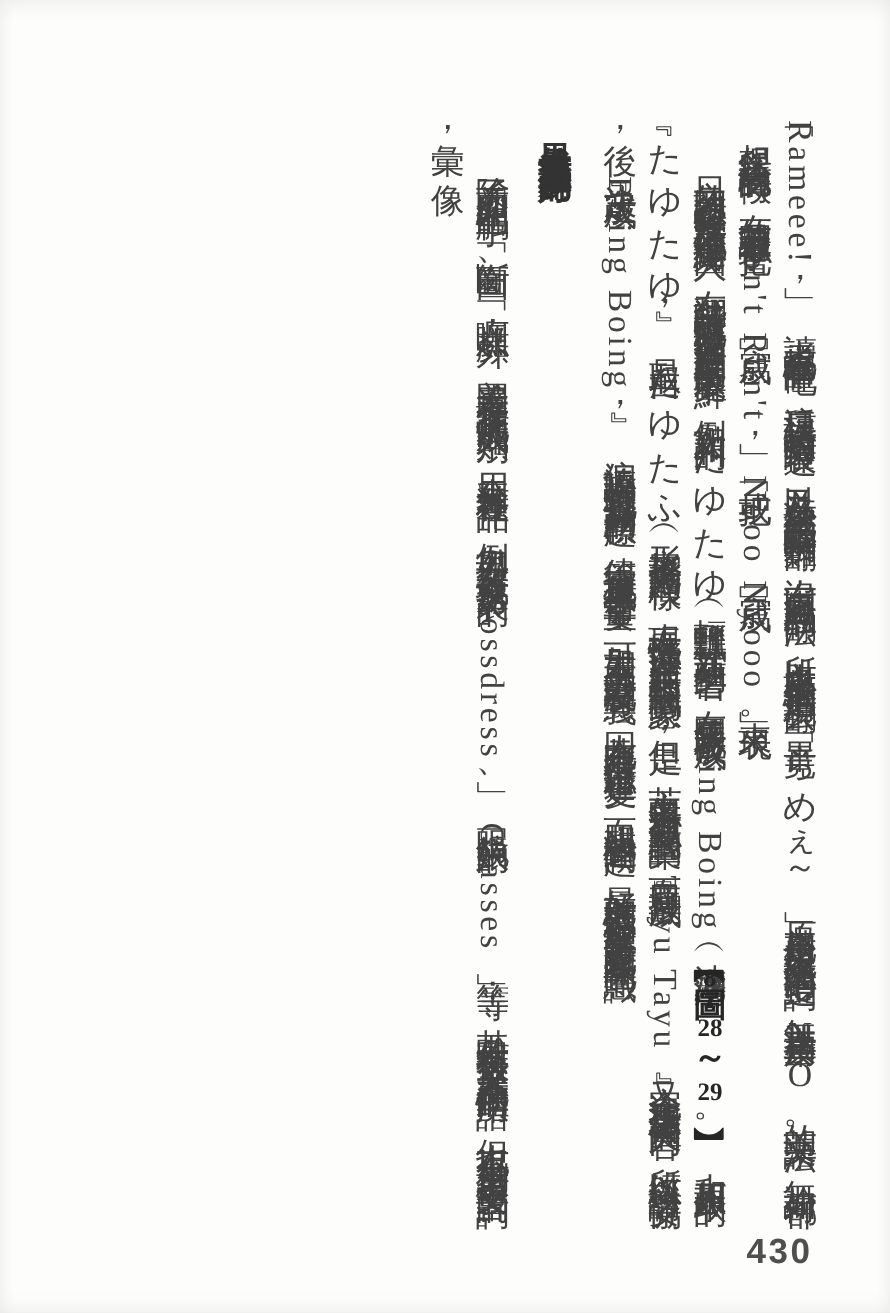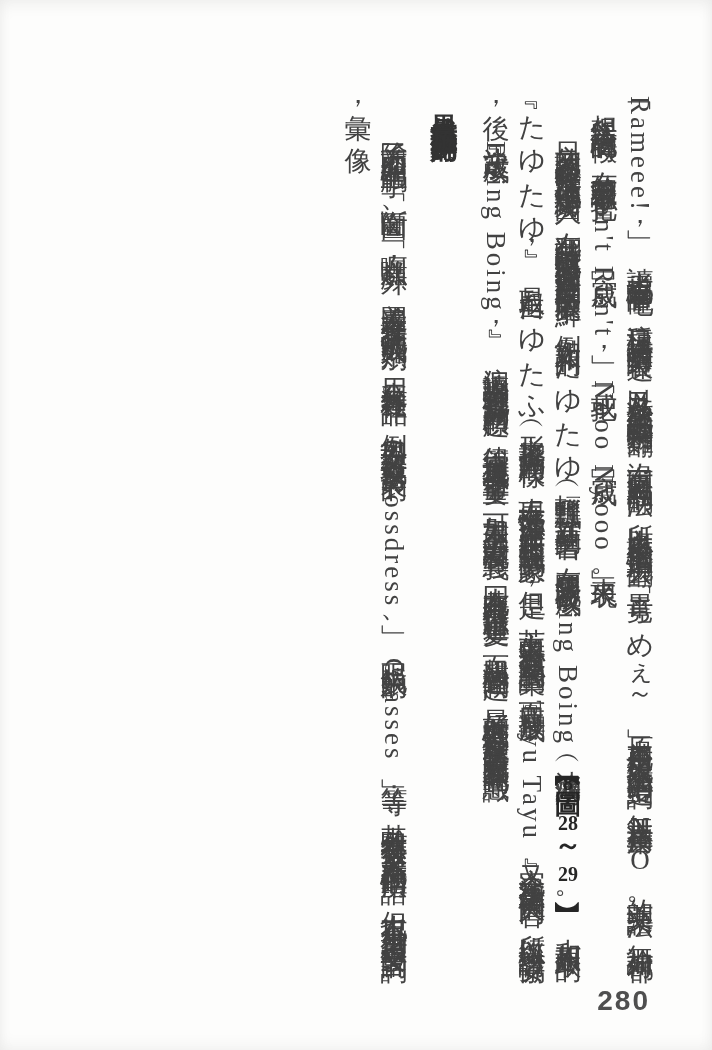--- a/index.html
+++ b/index.html
@@ -70,15 +70,15 @@
     <p class="para no-indent"><span>「Rameee!」，讀者也完全看不懂吧？這種日語特有的措辭表達，以及涉及主觀語感的詞彙特別難翻，沒有固定可對照的翻法，所以大多數是依個別情境去翻。畢竟「らめぇ～」原本就是用來表現口齒不清的變造詞，無法直接套用</span><span class="upright">NO</span><span>的英文語法。無論如何都想保留該意境的時候，有的英譯本似乎會把「Don't」寫成「Ron't」，或把「Nooo」寫成「Nyooo」來表現。</span></p>
 
     <p class="para"><span>日文的語感很多時候無法準確地傳達給外國人，在翻譯階段前就必須從營銷面進行改動的例子屢見不鮮。例如大和川的『たゆたゆ（輕輕飄飄）』（茜新社）的書名，在美國版就被改成『Boing Boing（波濤洶湧）』</span><span class="figref"><span>【圖</span><span class="tcy">8</span><span class="tcy">-</span><span class="tcy">28</span><span>～</span><span class="tcy">29</span><span>】</span></span><span>。大和川原本取的『たゆたゆ』，是取自たゆたふ（形容搖擺晃動的模樣），表現女性懶洋洋浮在水面上那種輕飄飄的意象。但是，英文中似乎沒有類似意義的詞彙，而直接翻成『Tayu Tayu』又完全沒法想像書裡的內容，所以經過討論妥協後，決定改成『Boing Boing』，這個讓人聯想到乳房豐滿晃動的標題。儘管忠實地重現原作非常重要，可如果賣不出去的話就沒有意義，因此有時不得不做出這種變更。而想減少這種問題，最好的方式恐怕還是在取書名時就先有國際化的意識。</span></p>
 
     <h2 class="heading">果然成人漫畫還是原創的好！</h2>
 
     <p class="para">除了前面介紹的「觸手」、「斷面圖」、「啊嘿顏」外，美國還存在許多其他的成人類別，用來分類各種作品。例如男扮女裝（或女扮男裝）的「Crossdress」、眼鏡娘的「Glasses」等等；其中雖然有很多英文原本就存在的慣用語，但也有不少刻意借用日文發音的詞彙，像</p>
 
   </main>
 
-  <div class="page-number">280</div>
+  <div class="page-number">430</div>
 
 </div>
 
 </body></html>

